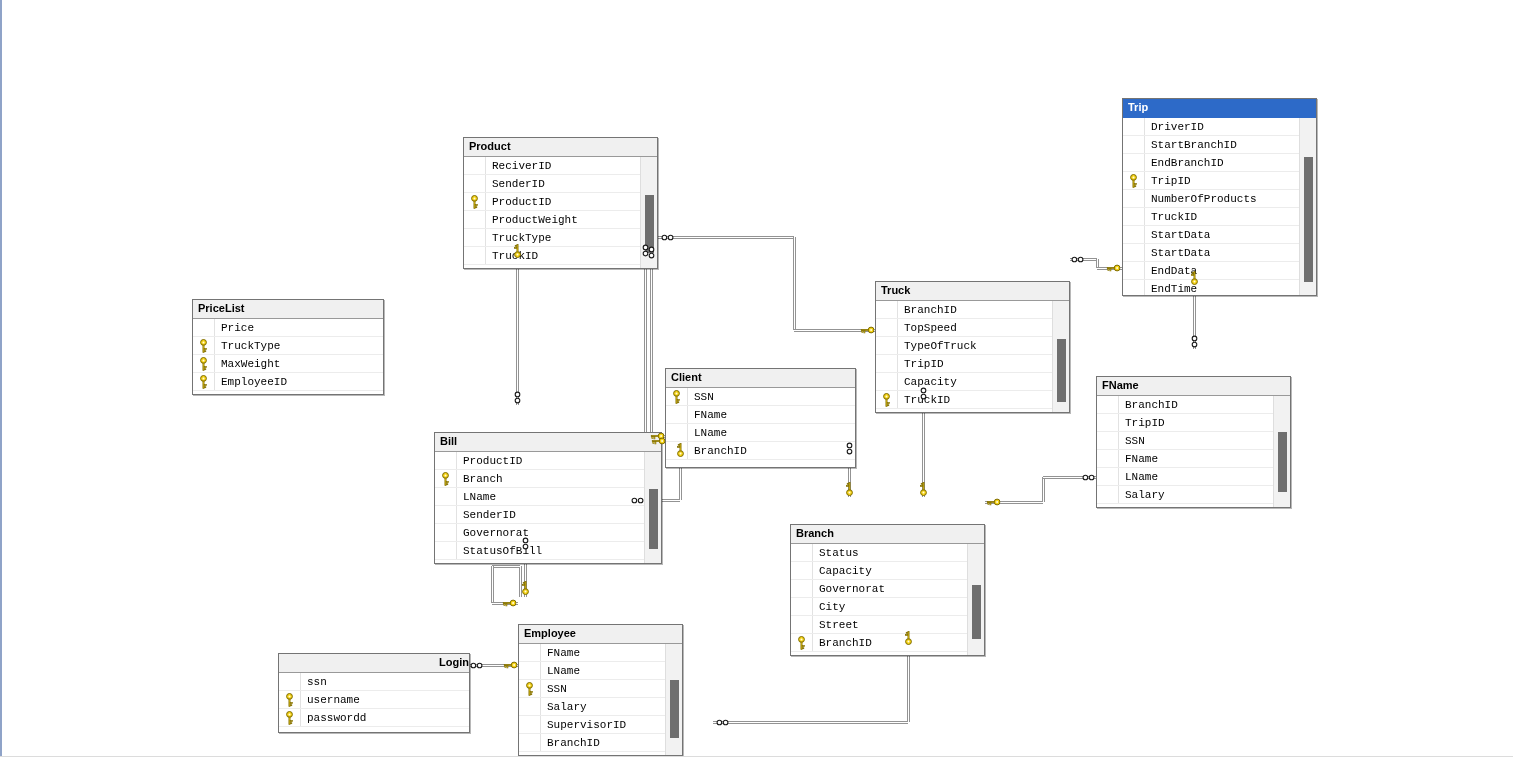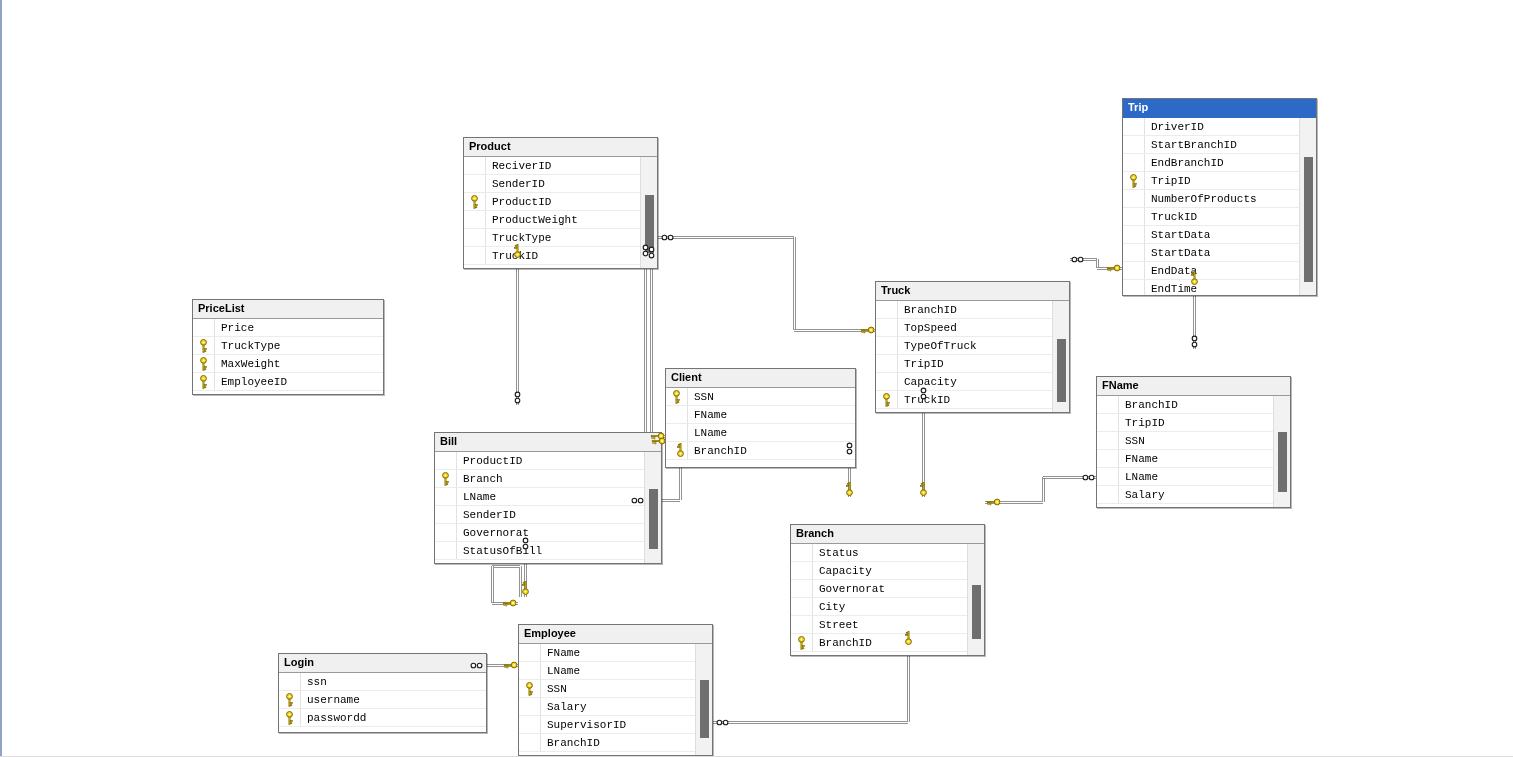--- a/index.html
+++ b/index.html
@@ -393,21 +393,21 @@
               <rect x="5.1" y="11.7" width="1.7" height="1" fill="#f7d416" stroke="#7c6a00" stroke-width="0.7"></rect>
             </svg>
           </div>
           <span class="col-name">BranchID</span>
         </div>
       </div>
       <div class="tbl-scroll">
         <div class="scroll-thumb" style="top: 41px; height: 54px;"></div>
       </div>
     </div>
-    <div class="db-table" style="left: 518px; top: 597px; width: 195px; height: 132px;">
+    <div class="db-table" style="left: 518px; top: 597px; width: 165px; height: 132px;">
       <div class="tbl-header"><span>Employee</span></div>
       <div class="tbl-body" style="margin-right: 17px;">
         <div class="tbl-row">
           <div class="icon-cell"></div>
           <span class="col-name">FName</span>
         </div>
         <div class="tbl-row">
           <div class="icon-cell"></div>
           <span class="col-name">LName</span>
         </div>
@@ -433,21 +433,21 @@
         </div>
         <div class="tbl-row">
           <div class="icon-cell"></div>
           <span class="col-name">BranchID</span>
         </div>
       </div>
       <div class="tbl-scroll">
         <div class="scroll-thumb" style="top: 36px; height: 58px;"></div>
       </div>
     </div>
-    <div class="db-table" style="left: 278px; top: 626px; width: 209px; height: 80px;">
+    <div class="db-table" style="left: 278px; top: 626px; width: 192px; height: 80px; text-align: right;">
       <div class="tbl-header"><span>Login</span></div>
       <div class="tbl-body">
         <div class="tbl-row">
           <div class="icon-cell"></div>
           <span class="col-name">ssn</span>
         </div>
         <div class="tbl-row">
           <div class="icon-cell">
             <svg width="9" height="14" viewBox="0 0 9 14">
               <circle cx="4.5" cy="3.4" r="2.9" fill="#f7d416" stroke="#7c6a00" stroke-width="1"></circle>

